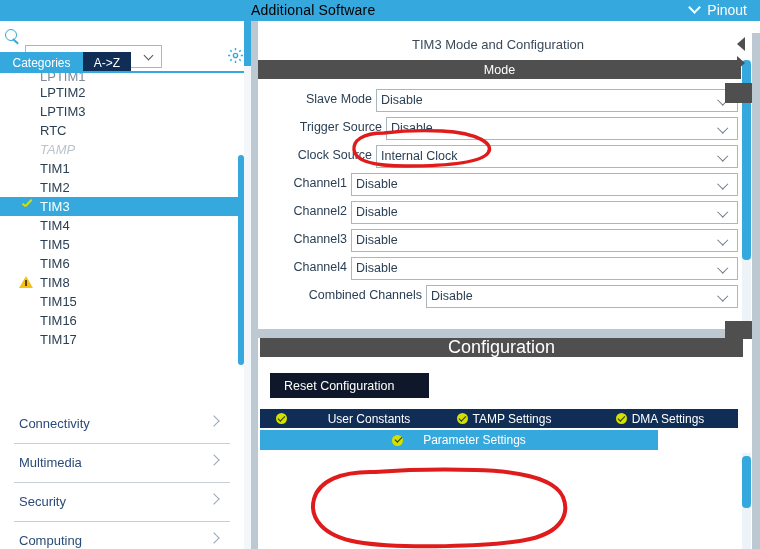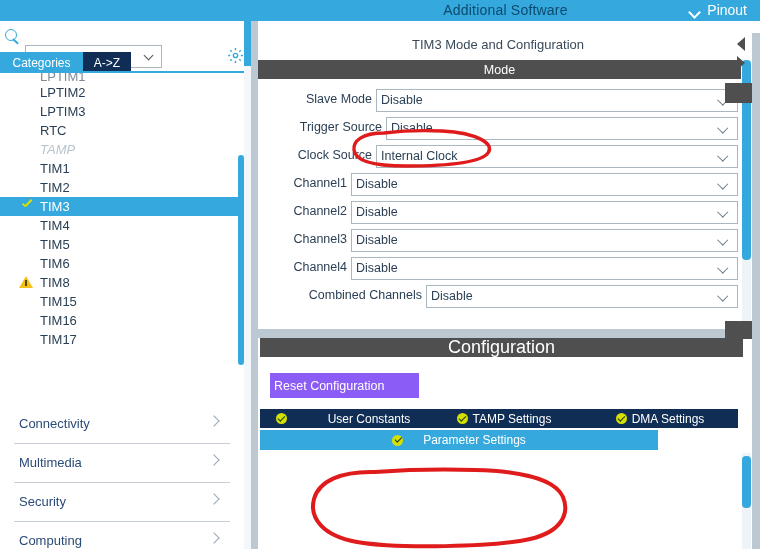--- a/index.html
+++ b/index.html
@@ -7,26 +7,26 @@
     width:760px;height:549px;overflow:hidden;position:relative;
     background:#ffffff;
     font-family:"Liberation Sans","DejaVu Sans",sans-serif;
     font-size:12px;color:#2a3f54;
   }
   .root{position:absolute;inset:0;}
 
   
   .topbar{position:absolute;left:251px;top:0;width:509px;height:21px;background:#35a8de;}
   .topbar .title{
-    position:absolute;left:0;right:0;top:2px;text-align:center;
-    color:#0c4a6e;font-size:14px;letter-spacing:.2px;
+    position:absolute;left:0;right:0;top:2px;
+    color:#000000;font-size:14px;letter-spacing:.2px;
   }
   .topbar .pinout{
     position:absolute;right:13px;top:2px;color:#ffffff;font-size:14px;
-    display:flex;align-items:flex-end;gap:6px;cursor:pointer;
+    display:flex;align-items:flex-start;gap:6px;cursor:pointer;
   }
   .chev-d{display:inline-block;width:11px;height:11px;position:relative;}
   .chev-d::before{
     content:"";position:absolute;left:0;top:1px;width:7px;height:7px;
     border-right:2px solid #fff;border-bottom:2px solid #fff;
     transform:rotate(45deg);
   }
 
   
   .leftpanel{position:absolute;left:0;top:0;width:251px;height:549px;background:#ffffff;}
@@ -142,23 +142,23 @@
   .rail-blk2{position:absolute;left:467px;top:288px;width:27px;height:18px;background:#4f4f4f;}
 
   
   .bar-config{
     position:absolute;left:2px;top:305px;width:483px;height:19px;background:#4f4f4f;
     display:flex;align-items:center;justify-content:center;color:#ffffff;font-size:18px;
   }
   .gapband{position:absolute;left:0;top:296px;width:494px;height:9px;background:#bcc8d2;}
 
   .resetbtn{
-    position:absolute;left:12px;top:340px;width:145px;height:25px;background:#8b5cf6;
+    position:absolute;left:12px;top:340px;width:145px;height:25px;background:#0f172a;
     border:0;color:#ffffff;font-size:12.5px;font-family:inherit;cursor:pointer;
-    display:flex;align-items:center;padding-left:4px;
+    display:flex;align-items:center;padding-left:14px;
   }
 
   .tabrow{position:absolute;left:2px;top:376px;width:478px;height:19px;}
   .ctab{
     position:absolute;top:0;height:19px;background:#0f2d55;color:#ffffff;font-size:12px;
     display:flex;align-items:center;justify-content:center;gap:5px;cursor:pointer;
     border-right:1px solid #ffffff;
   }
   .ctab.active{background:#35a8de;}
   .tabrow2{position:absolute;left:2px;top:397px;width:478px;height:20px;}

